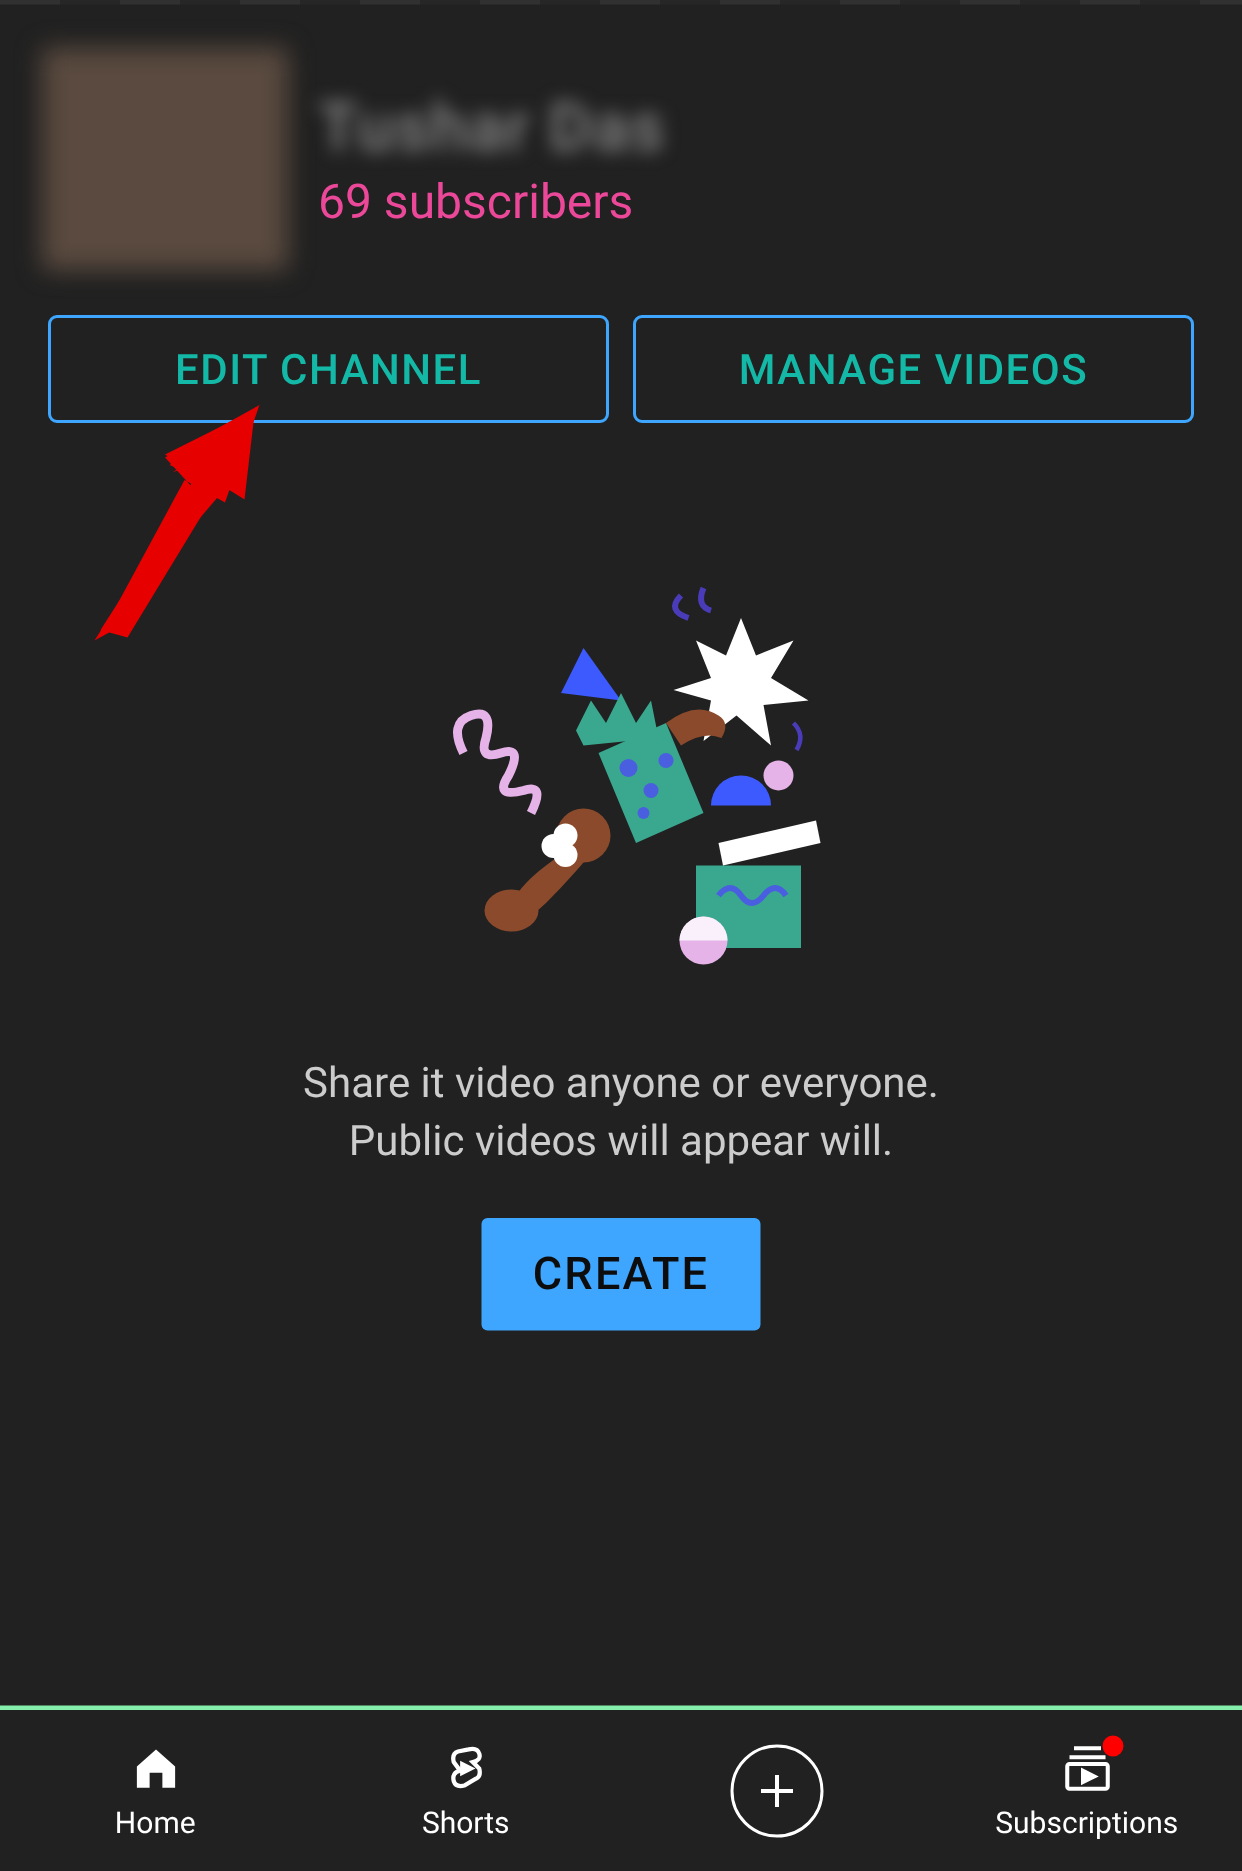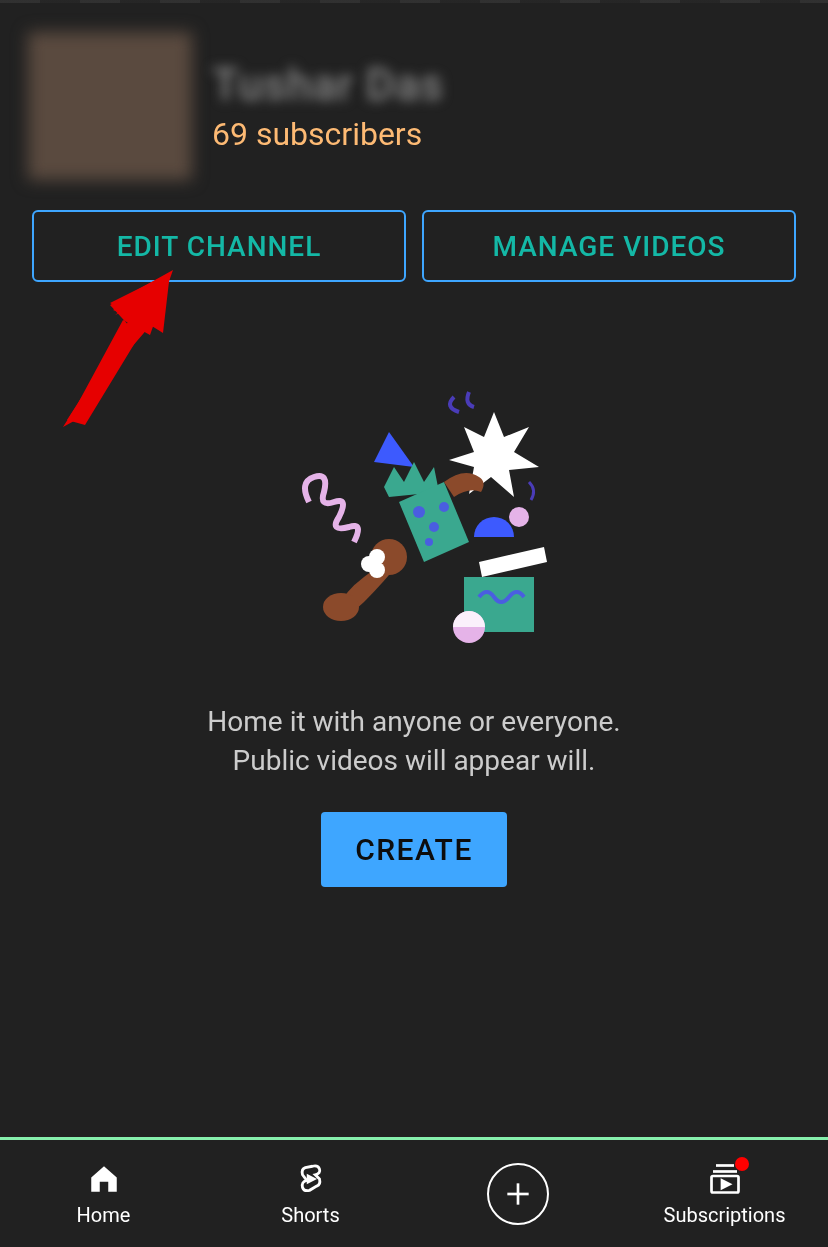--- a/index.html
+++ b/index.html
@@ -50,21 +50,21 @@
     .channel-name {
       font-size: 44px;
       font-weight: 500;
       color: #888;
       filter: blur(6px);
       letter-spacing: 1px;
       margin-bottom: 4px;
     }
     .subscribers {
       font-size: 32px;
-      color: #fdba74;
+      color: #ec4899;
       font-weight: 400;
     }
     .button-row {
       display: flex;
       gap: 16px;
       padding: 0 32px;
       margin-top: 10px;
     }
     .outline-btn {
       flex: 1;
@@ -249,21 +249,21 @@
 
     <polygon points="210,180 275,165 278,180 213,195" fill="#fff"></polygon>
 
     <circle cx="200" cy="245" r="16" fill="#e5b3e8"></circle>
     <path d="M 184 245 A 16 16 0 0 1 216 245 Z" fill="#fff" opacity="0.8"></path>
   </svg>
 </div>
 
 <div class="create-section">
   <div class="create-subtitle">
-    <span>Home it with anyone or everyone.</span><br>
+    <span>Share it video anyone or everyone.</span><br>
     <span>Public videos will appear will.</span>
   </div>
   <button class="create-btn">CREATE</button>
 </div>
 
 <div class="bottom-nav">
   <div class="nav-item">
     <div class="nav-icon">
       <svg width="34" height="34" viewBox="0 0 24 24" fill="#fff">
         <path d="M12 3 L3 11 L3 21 L9 21 L9 14 L15 14 L15 21 L21 21 L21 11 Z"></path>

